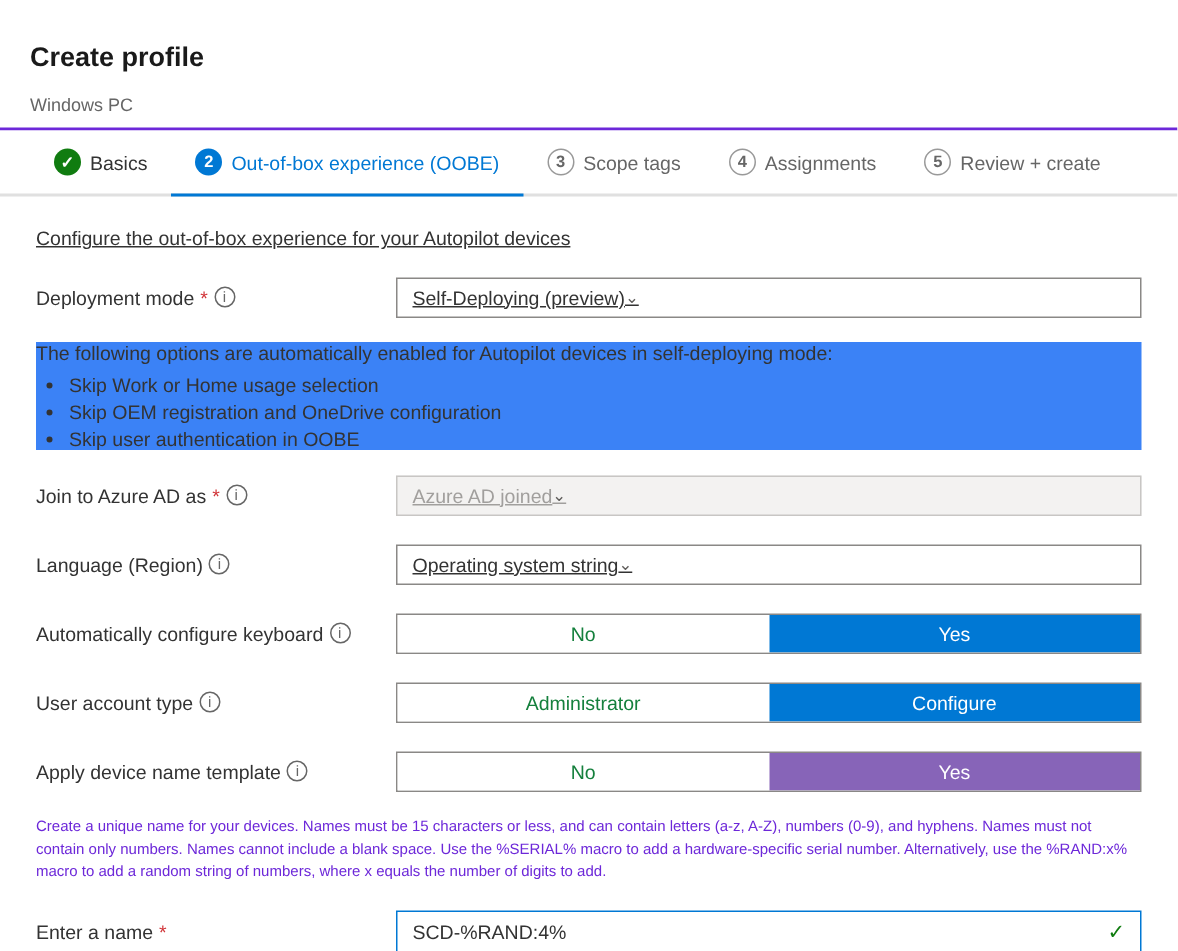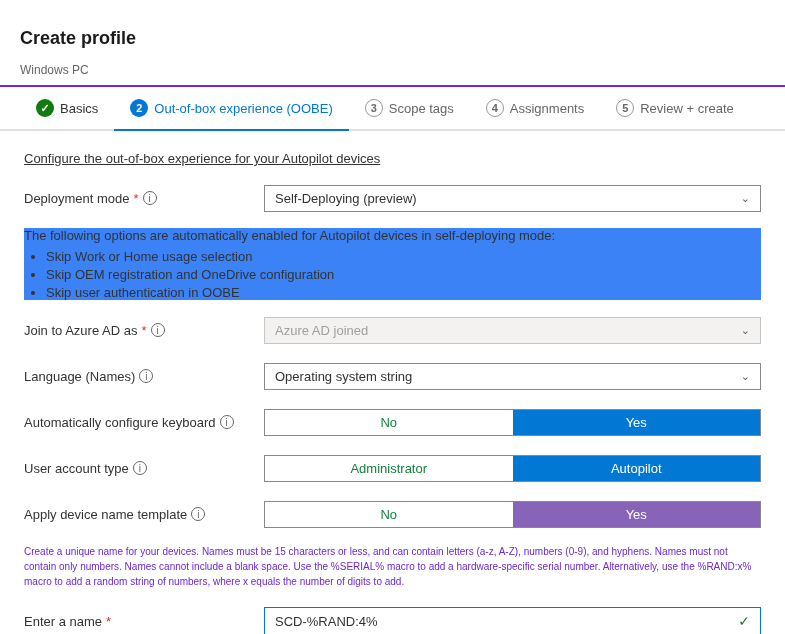--- a/index.html
+++ b/index.html
@@ -21,21 +21,21 @@
     .content { padding: 20px 24px; }
 
     .section-desc { font-size: 13px; color: #333; margin-bottom: 16px; text-decoration: underline; }
 
     .form-row { display: flex; align-items: center; margin-bottom: 14px; min-height: 32px; }
     .form-label { width: 240px; font-size: 13px; color: #333; display: flex; align-items: center; gap: 4px; flex-shrink: 0; }
     .form-label .required { color: #d13438; }
     .info-icon { display: inline-flex; align-items: center; justify-content: center; width: 14px; height: 14px; border-radius: 50%; border: 1px solid #666; color: #666; font-size: 10px; cursor: pointer; flex-shrink: 0; }
     .form-control { flex: 1; }
 
-    .dropdown { display: flex; align-items: center; justify-content: space-between; border: 1px solid #8a8886; padding: 5px 10px; font-size: 13px; background: #fff; cursor: pointer; color: #333; }
+    .dropdown { display: flex; align-items: center; border: 1px solid #8a8886; padding: 5px 10px; font-size: 13px; background: #fff; cursor: pointer; color: #333; text-decoration: underline; }
     .dropdown.disabled { background: #f3f2f1; color: #a19f9d; border-color: #c8c6c4; }
     .dropdown-arrow { color: #605e5c; font-size: 11px; }
 
     .toggle-group { display: flex; border: 1px solid #8a8886; overflow: hidden; }
     .toggle-option { flex: 1; padding: 5px 12px; text-align: center; font-size: 13px; cursor: pointer; background: #fff; color: #15803d; border: none; }
     .toggle-option.active-blue { background: #0078d4; color: #fff; font-weight: 500; }
     .toggle-option.active-purple { background: #8764b8; color: #fff; font-weight: 500; }
     .toggle-option.active-standard { background: #0078d4; color: #fff; font-weight: 500; }
 
     .info-block { background: #3b82f6; margin-bottom: 14px; }
@@ -116,21 +116,21 @@
     <div class="form-control">
       <div class="dropdown disabled">
         <span>Azure AD joined</span>
         <span class="dropdown-arrow">⌄</span>
       </div>
     </div>
   </div>
 
   <div class="form-row">
     <div class="form-label">
-      <span>Language (Names)</span>
+      <span>Language (Region)</span>
       <span class="info-icon" title="Info">i</span>
     </div>
     <div class="form-control">
       <div class="dropdown">
         <span>Operating system string</span>
         <span class="dropdown-arrow">⌄</span>
       </div>
     </div>
   </div>
 
@@ -148,21 +148,21 @@
   </div>
 
   <div class="form-row">
     <div class="form-label">
       <span>User account type</span>
       <span class="info-icon" title="Info">i</span>
     </div>
     <div class="form-control">
       <div class="toggle-group">
         <button class="toggle-option">Administrator</button>
-        <button class="toggle-option active-standard">Autopilot</button>
+        <button class="toggle-option active-standard">Configure</button>
       </div>
     </div>
   </div>
 
   <div class="form-row">
     <div class="form-label">
       <span>Apply device name template</span>
       <span class="info-icon" title="Info">i</span>
     </div>
     <div class="form-control">

